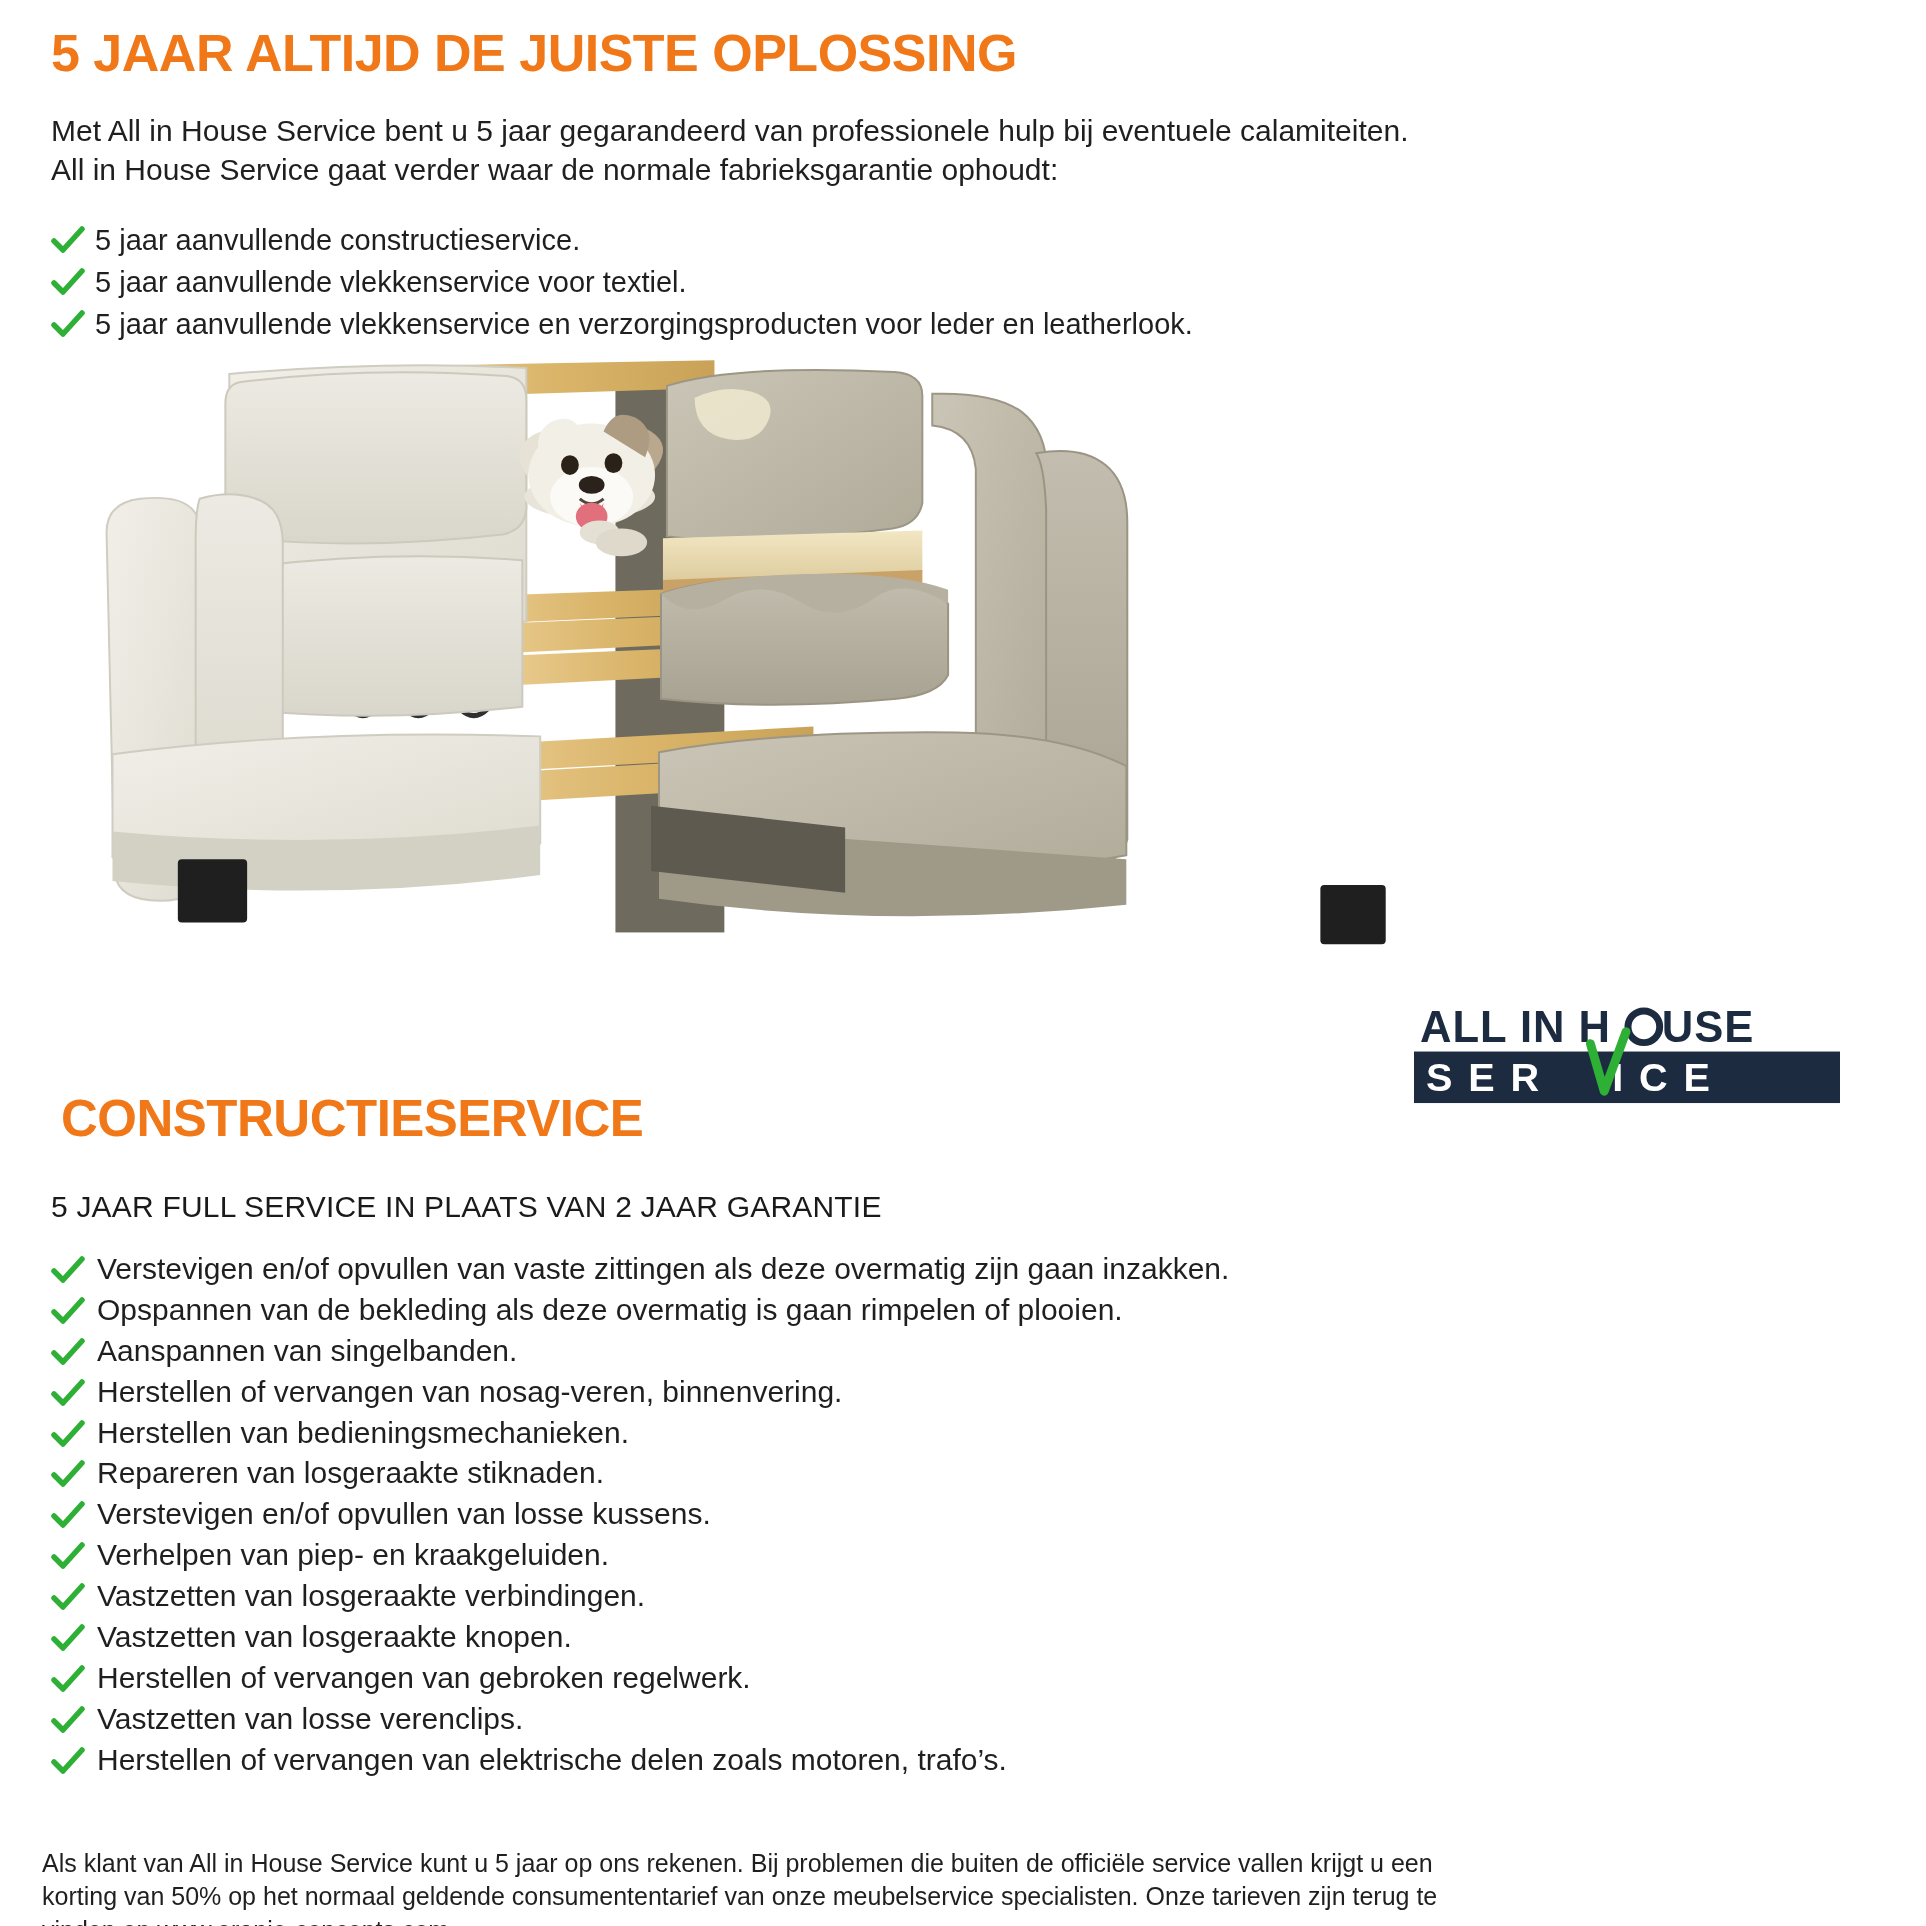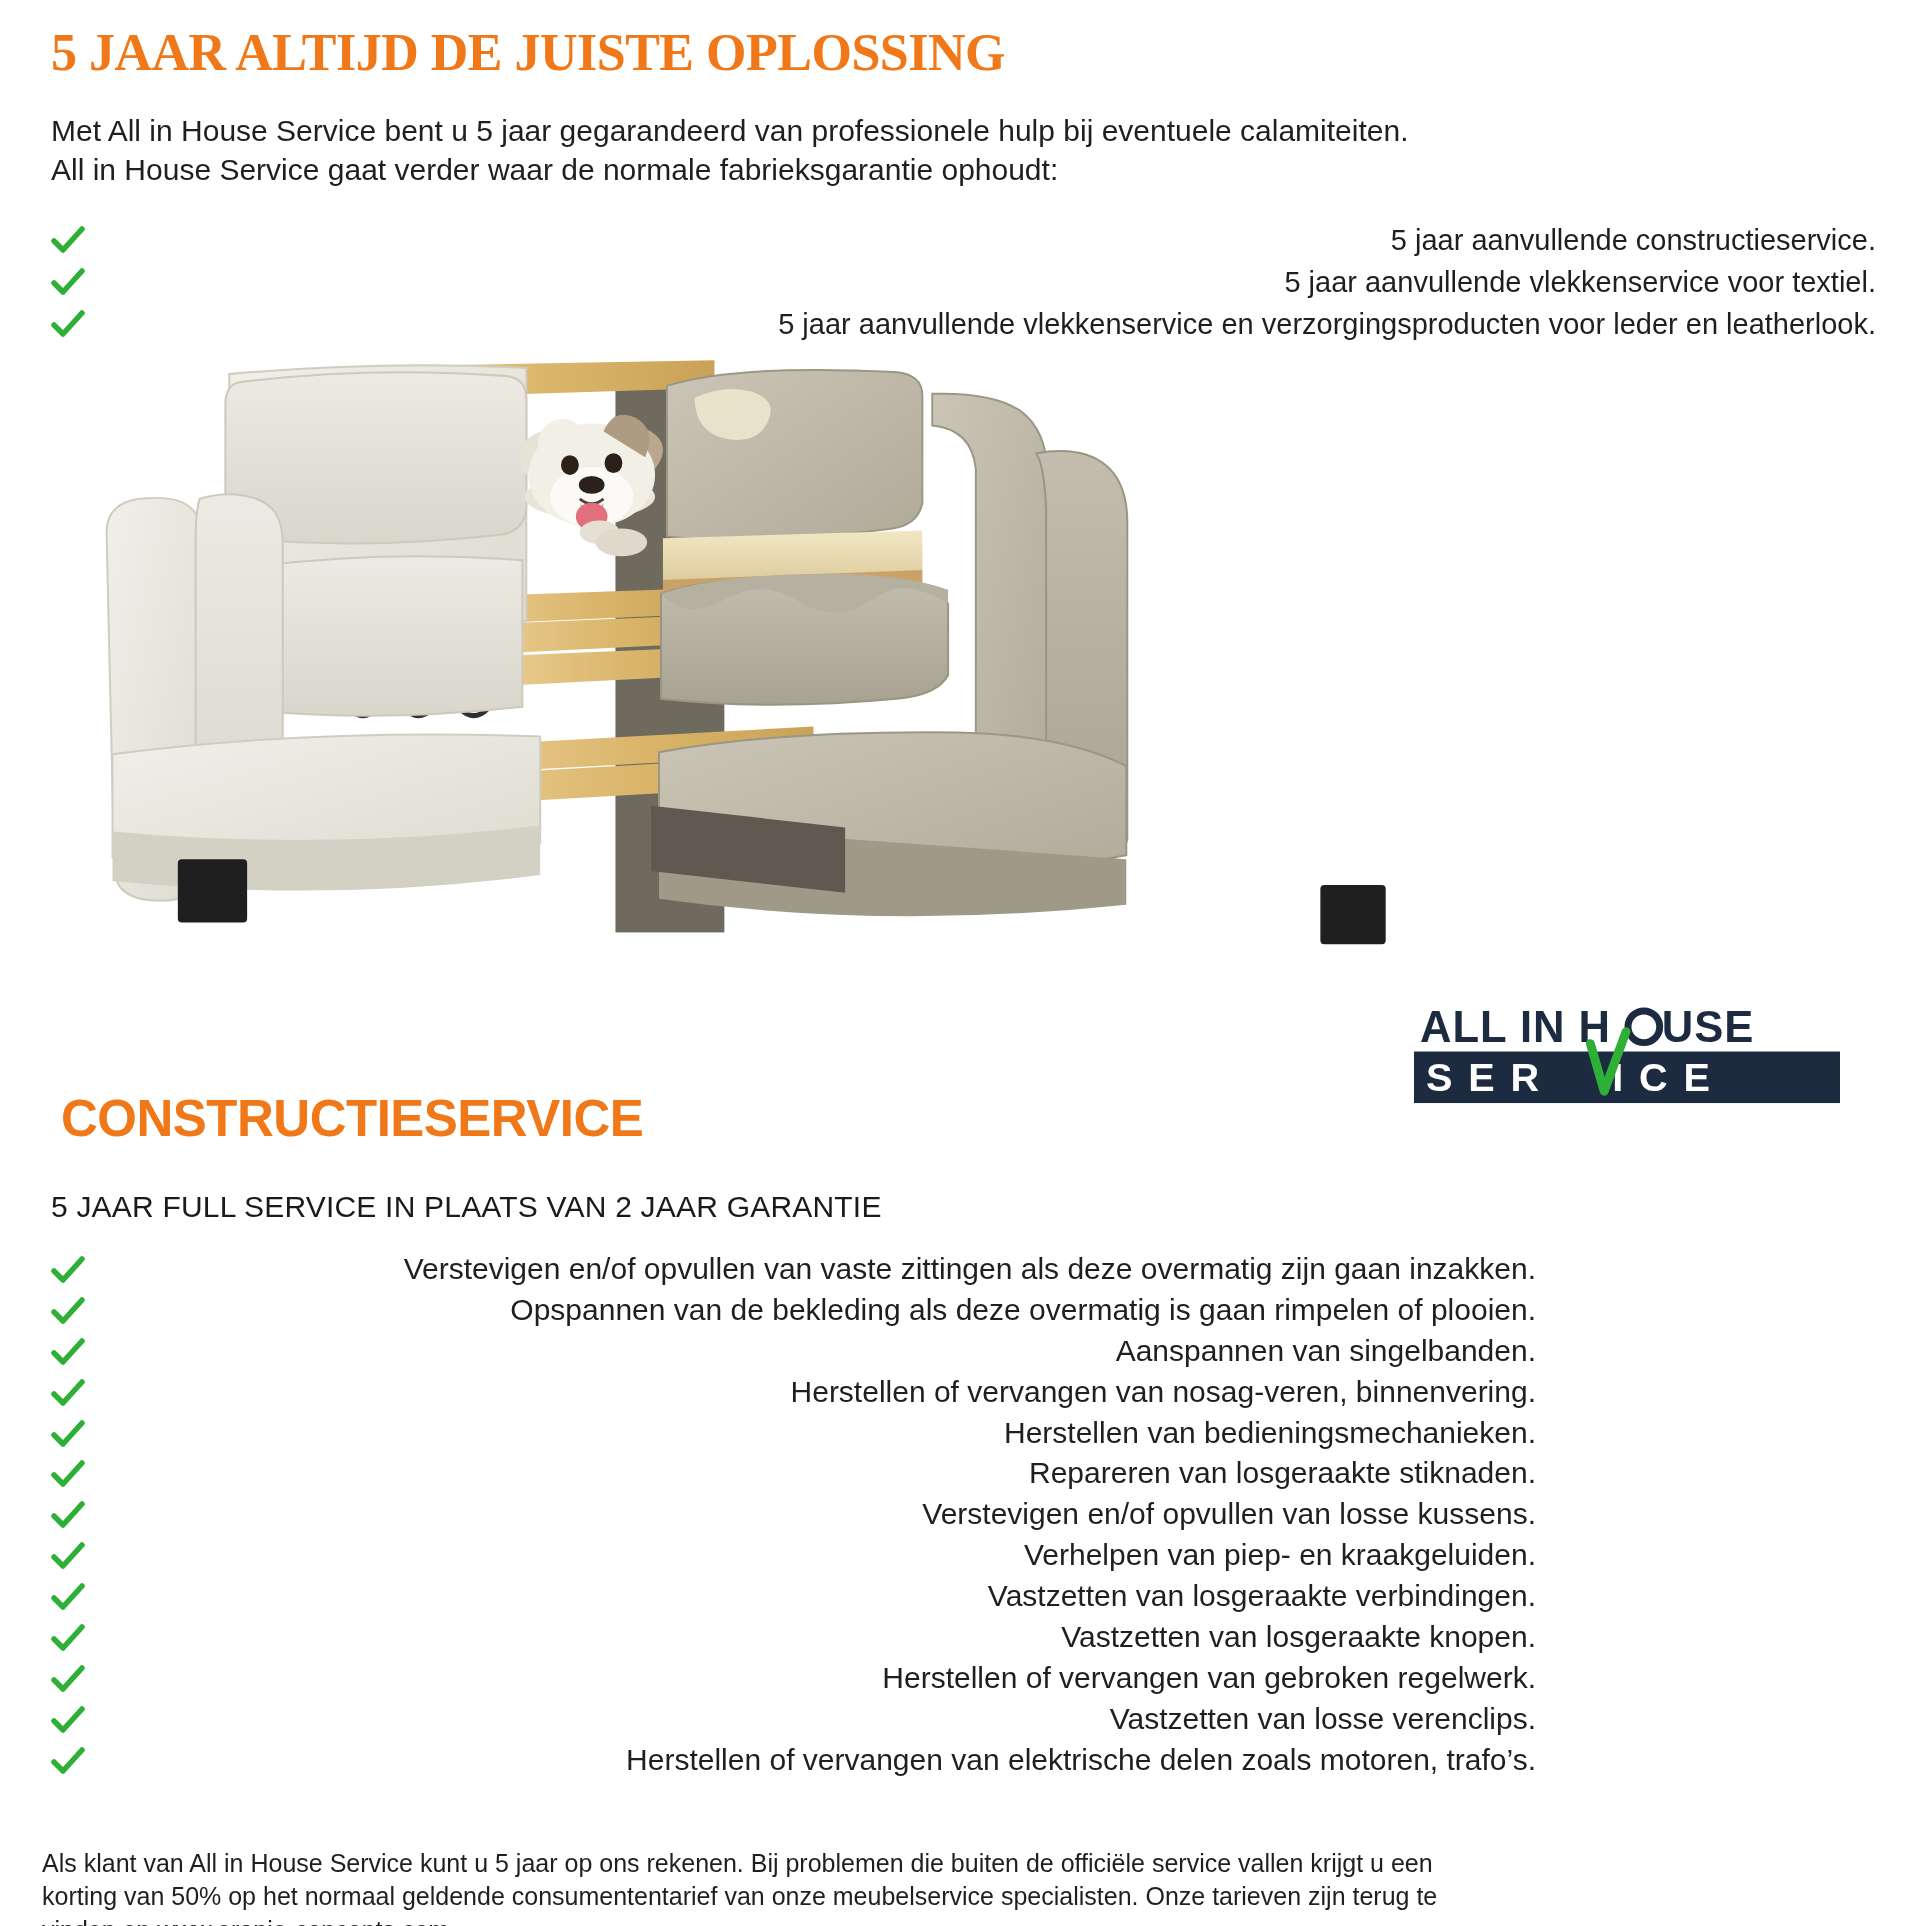--- a/index.html
+++ b/index.html
@@ -26,21 +26,20 @@
   .h-orange {
     color: #F07818;
     font-weight: bold;
     letter-spacing: -0.5px;
   }
   #main-heading {
     font-size: 52px;
     line-height: 1.05;
     padding-top: 26px;
     margin: 0 0 30px 0;
-    font-family: Liberation Serif, serif;
   }
   #intro-paragraph {
     font-size: 30px;
     line-height: 1.33;
     color: #1f1f1f;
     margin: 0 0 30px 0;
     max-width: 1376px;
   }
 
   
@@ -48,21 +47,20 @@
     list-style: none;
     margin: 0;
     padding: 0;
   }
   ul.checklist li {
     display: flex;
     align-items: flex-start;
     font-size: 29px;
     line-height: 1.38;
     color: #1f1f1f;
-    text-align: right;
   }
   ul.checklist li .check {
     flex: 0 0 auto;
     width: 34px;
     height: 34px;
     margin-right: 10px;
     position: relative;
     top: 4px;
   }
   ul.checklist li .txt {

